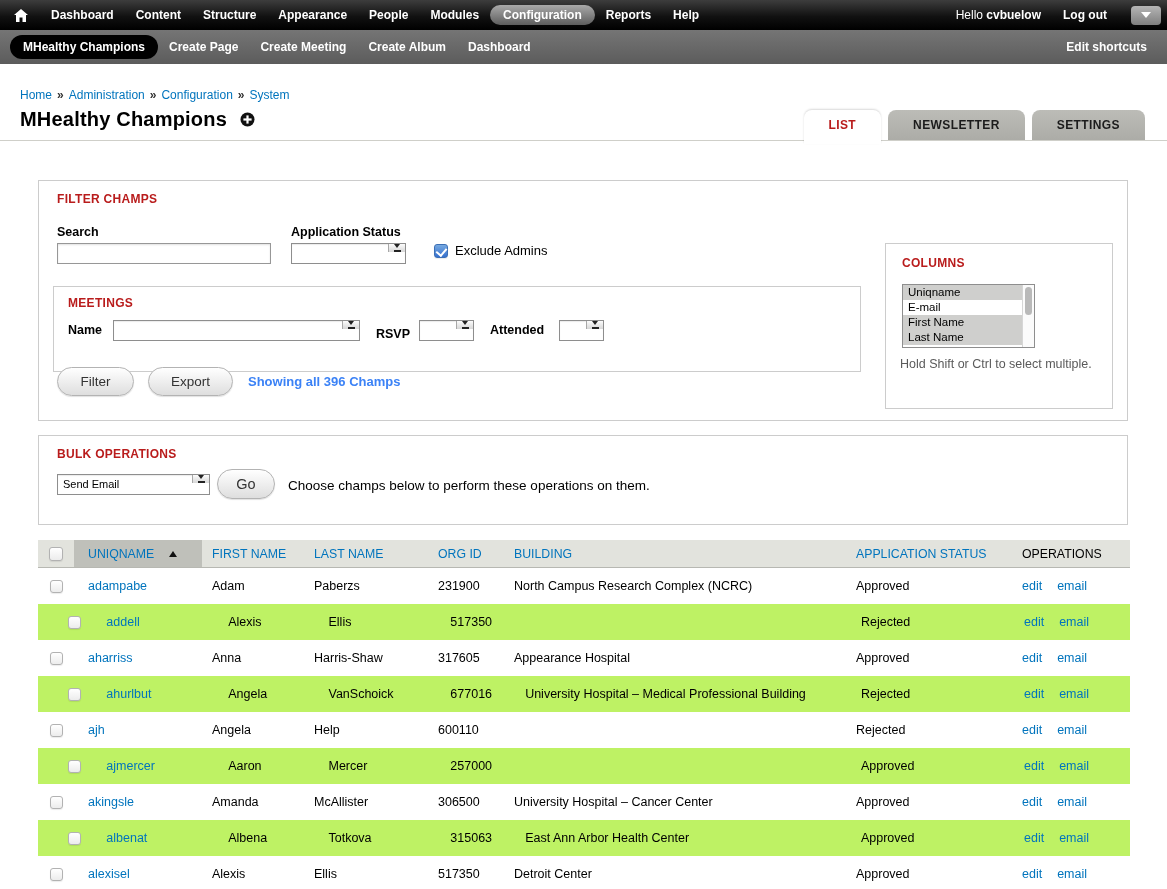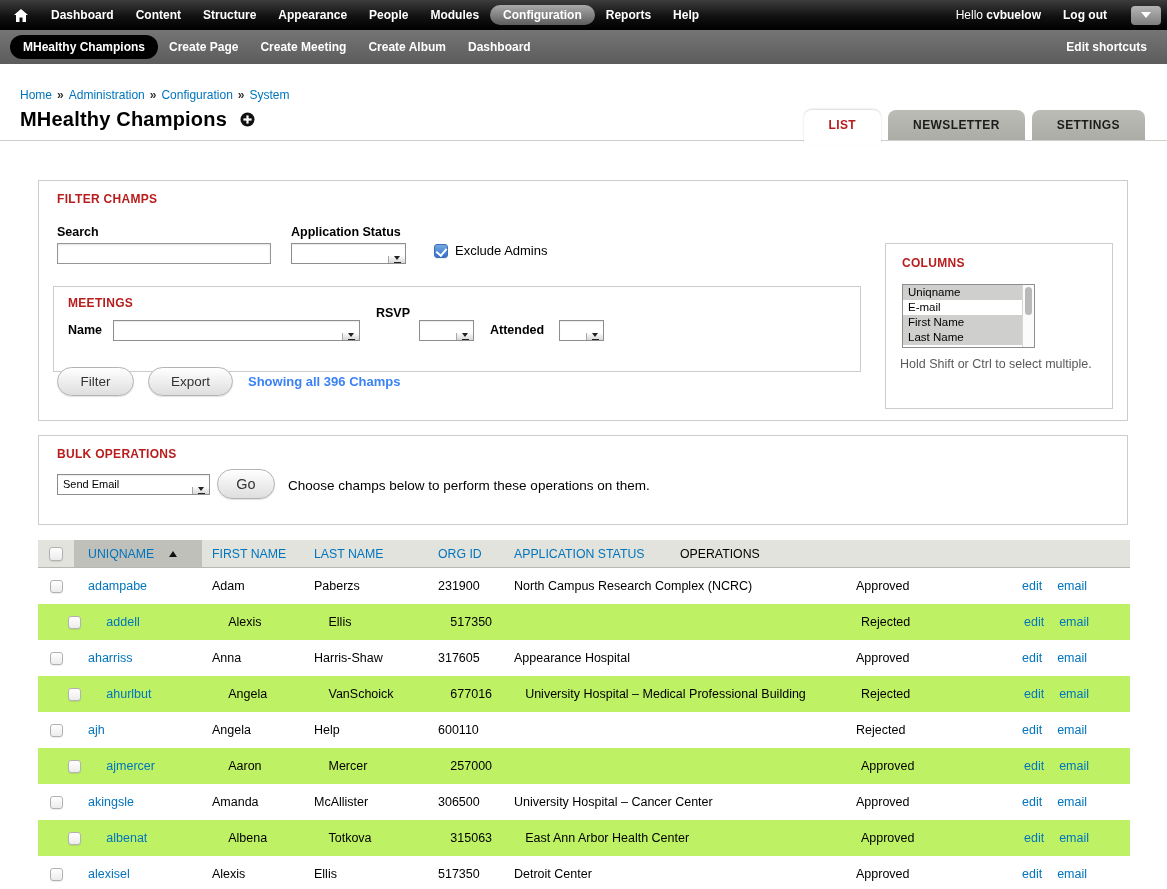--- a/index.html
+++ b/index.html
@@ -76,21 +76,21 @@
   .fs-filter { left:38px; top:180px; width:1090px; height:241px; }
   .search-input {
     position:absolute; left:18px; top:62px; width:214px; height:21px;
     border:1px solid #979797; background:#fff; font-size:12px; padding:0 5px;
     box-shadow:inset 0 1px 2px rgba(0,0,0,.12); font-family:"Liberation Sans",sans-serif;
   }
 
   
   .sel {
     position:absolute; height:21px; border:1px solid #8e8e8e; background:#fff;
-    display:flex; align-items:flex-end; cursor:pointer; box-shadow:inset 0 1px 1px rgba(0,0,0,.08);
+    display:flex; align-items:flex-start; cursor:pointer; box-shadow:inset 0 1px 1px rgba(0,0,0,.08);
   }
   .sel-val { flex:1; font-size:11px; line-height:19px; padding-left:5px; overflow:hidden; white-space:nowrap; }
   .sel-btn {
     width:17px; border-left:1px solid #a8a8a8;
     background:linear-gradient(180deg,#fcfcfc,#d7d7d7);
     display:flex; flex-direction:column; align-items:center; justify-content:center; gap:2px;
   }
   .sel-arr { width:0; height:0; border-left:3.5px solid transparent; border-right:3.5px solid transparent; border-top:4px solid #222; }
   .sel-bar { width:7px; height:1.5px; background:#222; }
 
@@ -247,21 +247,21 @@
   <div class="fieldset fs-meetings">
     <div class="legend">MEETINGS</div>
     <div class="lbl" style="left:14px; top:36px;">Name</div>
     <div class="sel" style="left:59px; top:33px; width:247px;">
       <span class="sel-val"></span>
       <span class="sel-btn">
           <span class="sel-arr"></span>
           <span class="sel-bar"></span>
         </span>
     </div>
-    <div class="lbl" style="left:322px; top:19px;">RSVP</div>
+    <div class="lbl" style="left:322px; top:40px;">RSVP</div>
     <div class="sel" style="left:365px; top:33px; width:55px;">
       <span class="sel-val"></span>
       <span class="sel-btn">
           <span class="sel-arr"></span>
           <span class="sel-bar"></span>
         </span>
     </div>
     <div class="lbl" style="left:436px; top:36px;">Attended</div>
     <div class="sel" style="left:505px; top:33px; width:45px;">
       <span class="sel-val"></span>
@@ -311,20 +311,21 @@
     <div class="c0 th plain">
         <span class="checkbox"></span>
       </div>
     <div class="c1 th sorted">
         <span>UNIQNAME</span>
         <span class="sort-asc"></span>
       </div>
     <div class="c2 th">FIRST NAME</div>
     <div class="c3 th">LAST NAME</div>
     <div class="c4 th">ORG ID</div>
+    <div class="c5 th">BUILDING</div>
     <div class="c6 th">APPLICATION STATUS</div>
     <div class="c7 th plain">OPERATIONS</div>
   </div>
 
   <div class="tr">
     <div class="c0">
         <span class="checkbox"></span>
       </div>
     <div class="c1"><a class="link">adampabe</a></div>
     <div class="c2">Adam</div>

